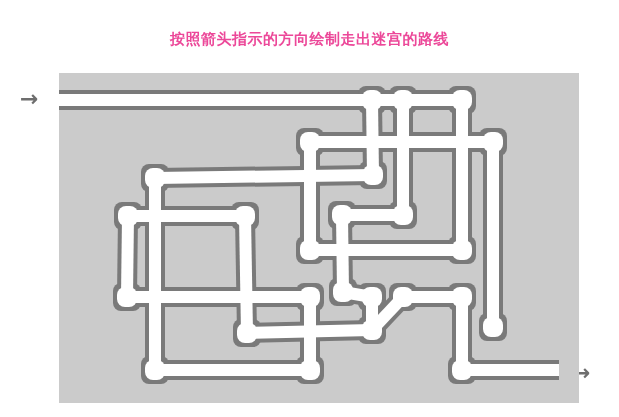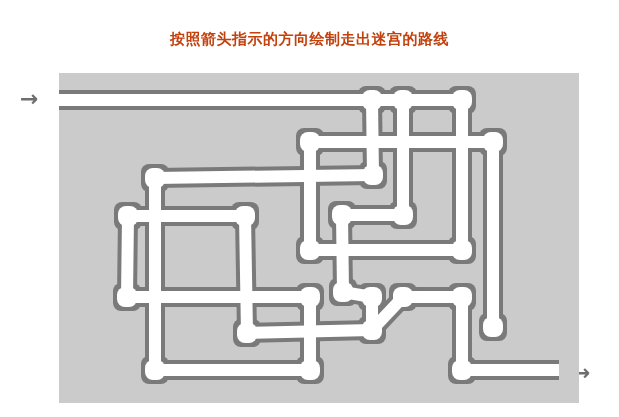--- a/index.html
+++ b/index.html
@@ -1,17 +1,17 @@
 <!DOCTYPE html>
 <html><head>
 <meta charset="utf-8">
 <style>
   html, body { margin:0; padding:0; background:#ffffff; }
   body { width:619px; height:417px; position:relative; overflow:hidden; font-family:"DejaVu Sans", sans-serif; }
-  .title { position:absolute; left:0; top:30px; width:619px; text-align:center; font-size:15px; font-weight:bold; color:#c2410c; letter-spacing:0.5px; }
+  .title { position:absolute; left:0; top:30px; width:619px; text-align:center; font-size:15px; font-weight:bold; color:#ec4899; letter-spacing:0.5px; }
   .board { position:absolute; left:59px; top:73px; width:520px; height:330px; background:#cbcbcb; }
   svg.maze { position:absolute; left:0; top:0; }
   .arrow { position:absolute; font-size:22px; color:#6e6e6e; font-weight:bold; line-height:1; }
 </style>
 </head>
 <body>
 
 <div class="title">按照箭头指示的方向绘制走出迷宫的路线</div>
 
 <div class="arrow" style="left:20px; top:88px;">→</div>

